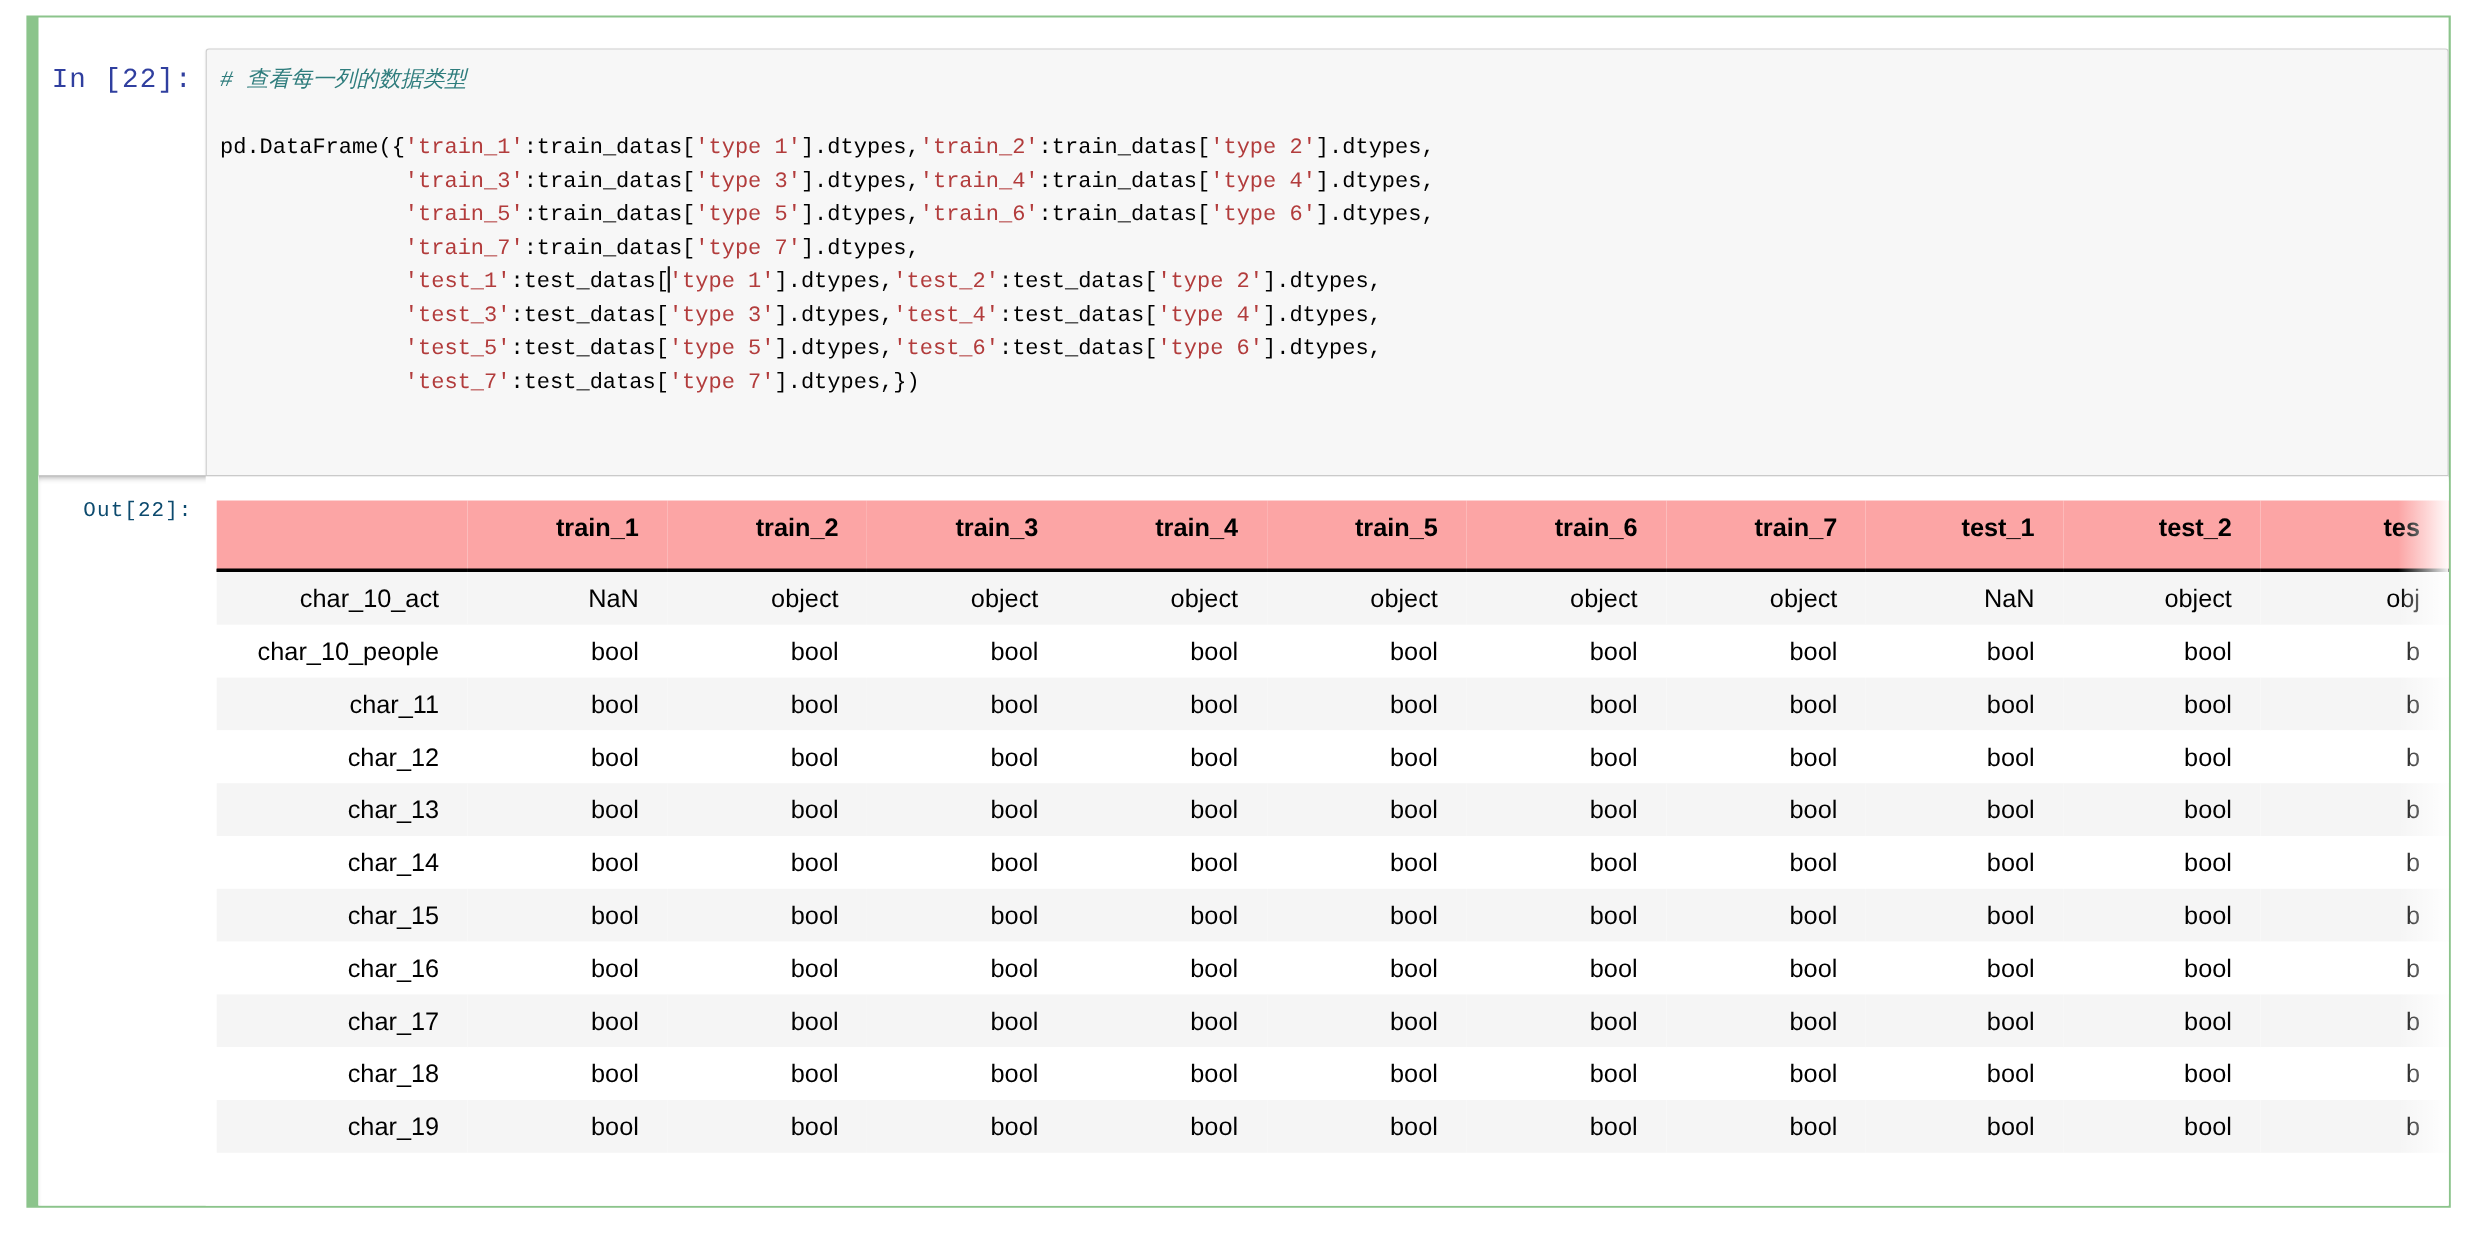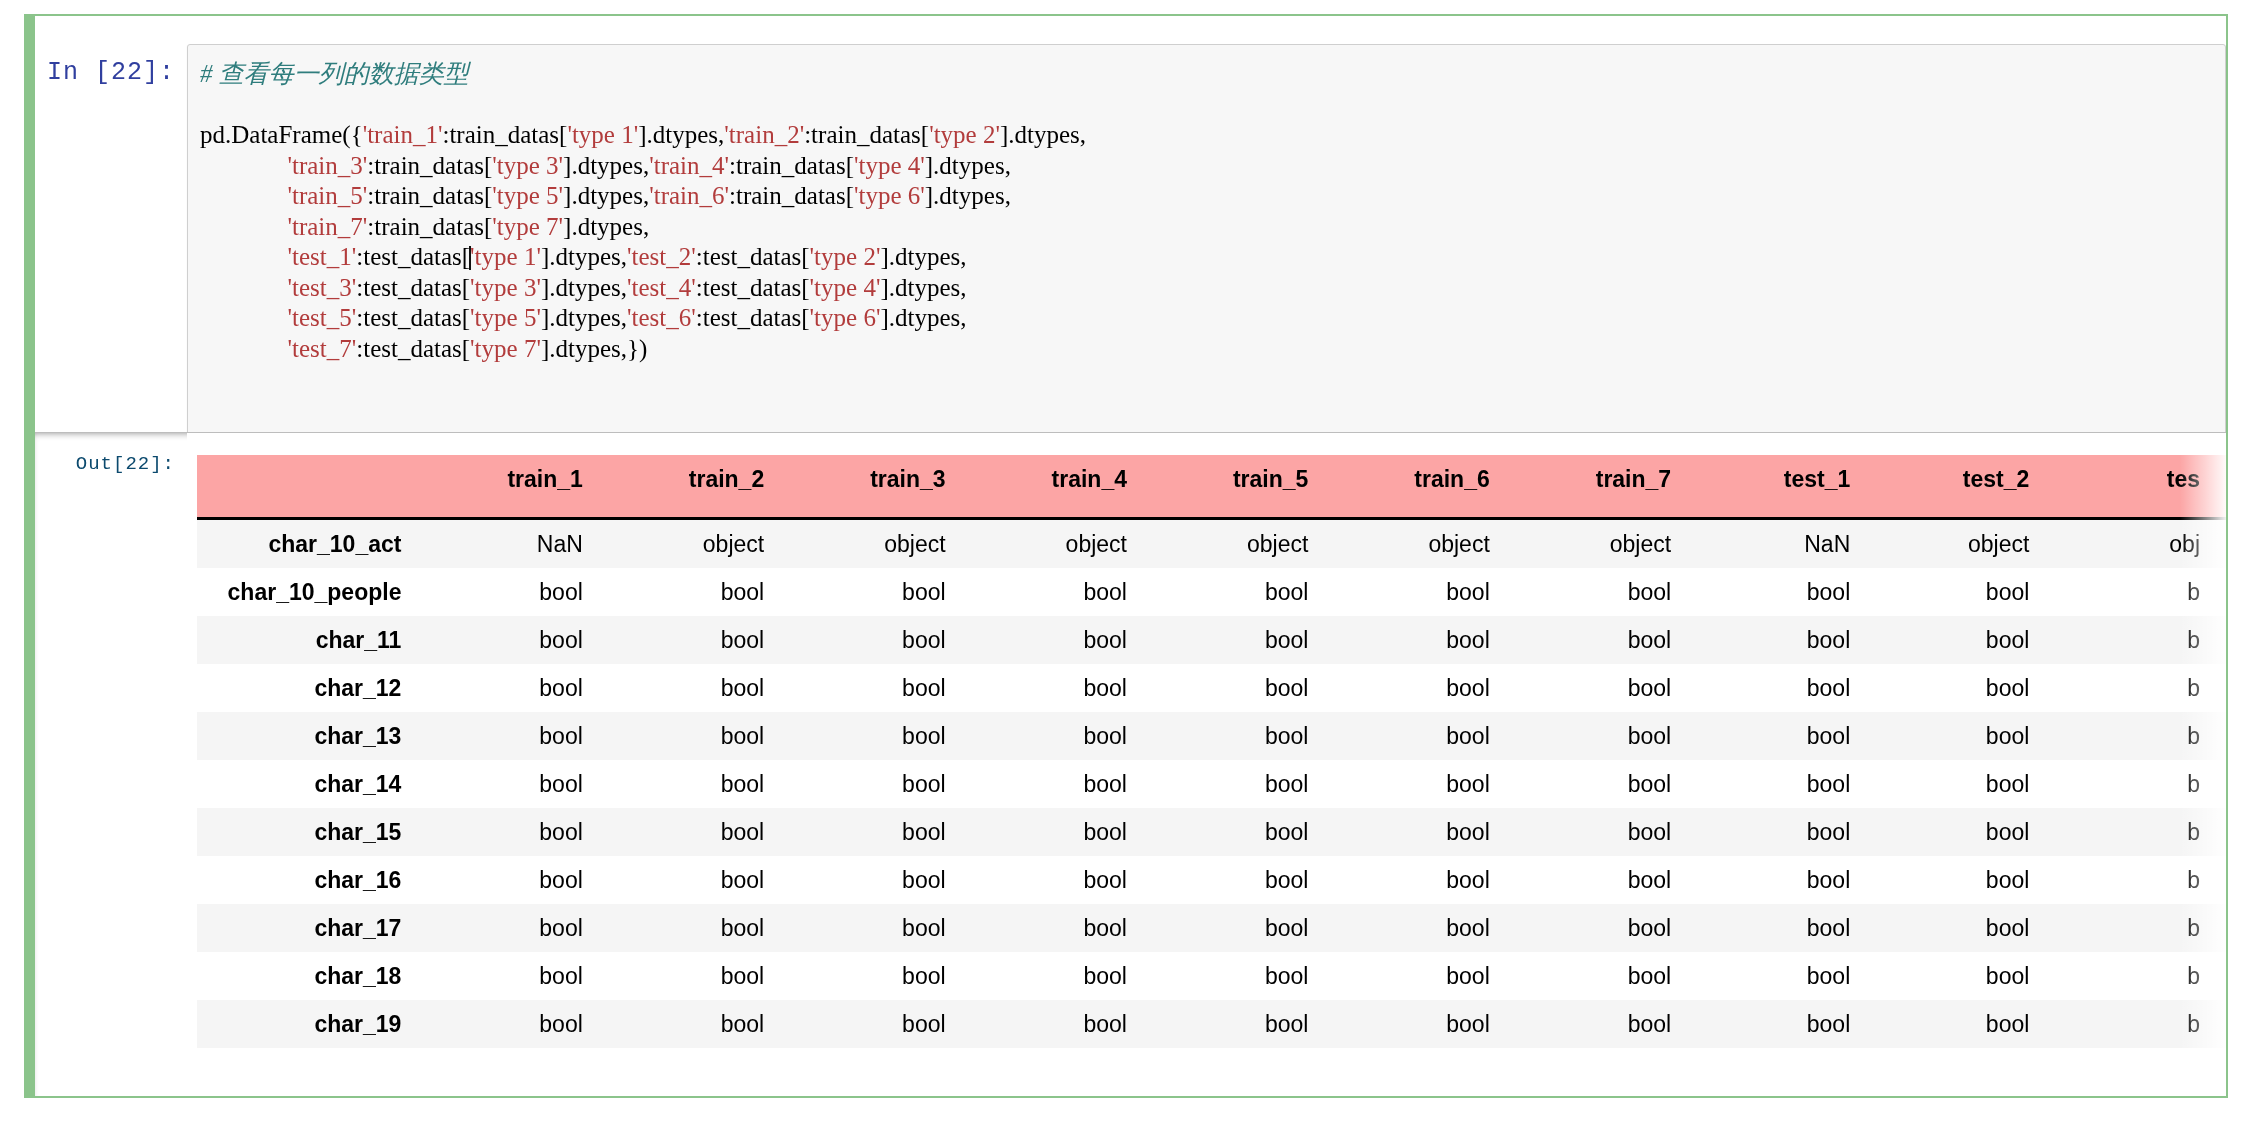--- a/index.html
+++ b/index.html
@@ -58,22 +58,22 @@
     background: #f7f7f7;
     border: 1px solid #cfcfcf;
     border-radius: 3px;
     box-sizing: border-box;
     overflow: hidden;
     box-shadow: 0 1px 2px rgba(0,0,0,0.06);
   }
   .code-pre {
     margin: 0;
     padding: 14px 16px 0 12px;
-    font-family: Liberation Serif, serif;
-    font-size: 25px;
+    font-family: Liberation Mono, monospace;
+    font-size: 20px;
     line-height: 30.5px;
     color: #000000;
     white-space: pre;
     tab-size: 4;
   }
   .tok-comment { color: #2f7d7d; font-style: italic; }
   .tok-str     { color: #b23c3c; }
   .tok-plain   { color: #000000; }
 
   
@@ -139,21 +139,21 @@
     text-align: right;
     padding: 0 26px 14px 26px;
     background: #fca5a5;
     border-bottom: 3px solid #000000;
   }
   table.df thead th.corner {
     border-bottom: 3px solid #000000;
     width: 180px;
   }
   table.df tbody th {
-    font-weight: bold;
+    font-weight: normal;
     text-align: right;
     padding: 0 26px;
     width: 180px;
   }
   table.df tbody td {
     text-align: right;
     padding: 0 26px;
     font-weight: normal;
   }
   table.df tbody tr:nth-child(odd)  th,

